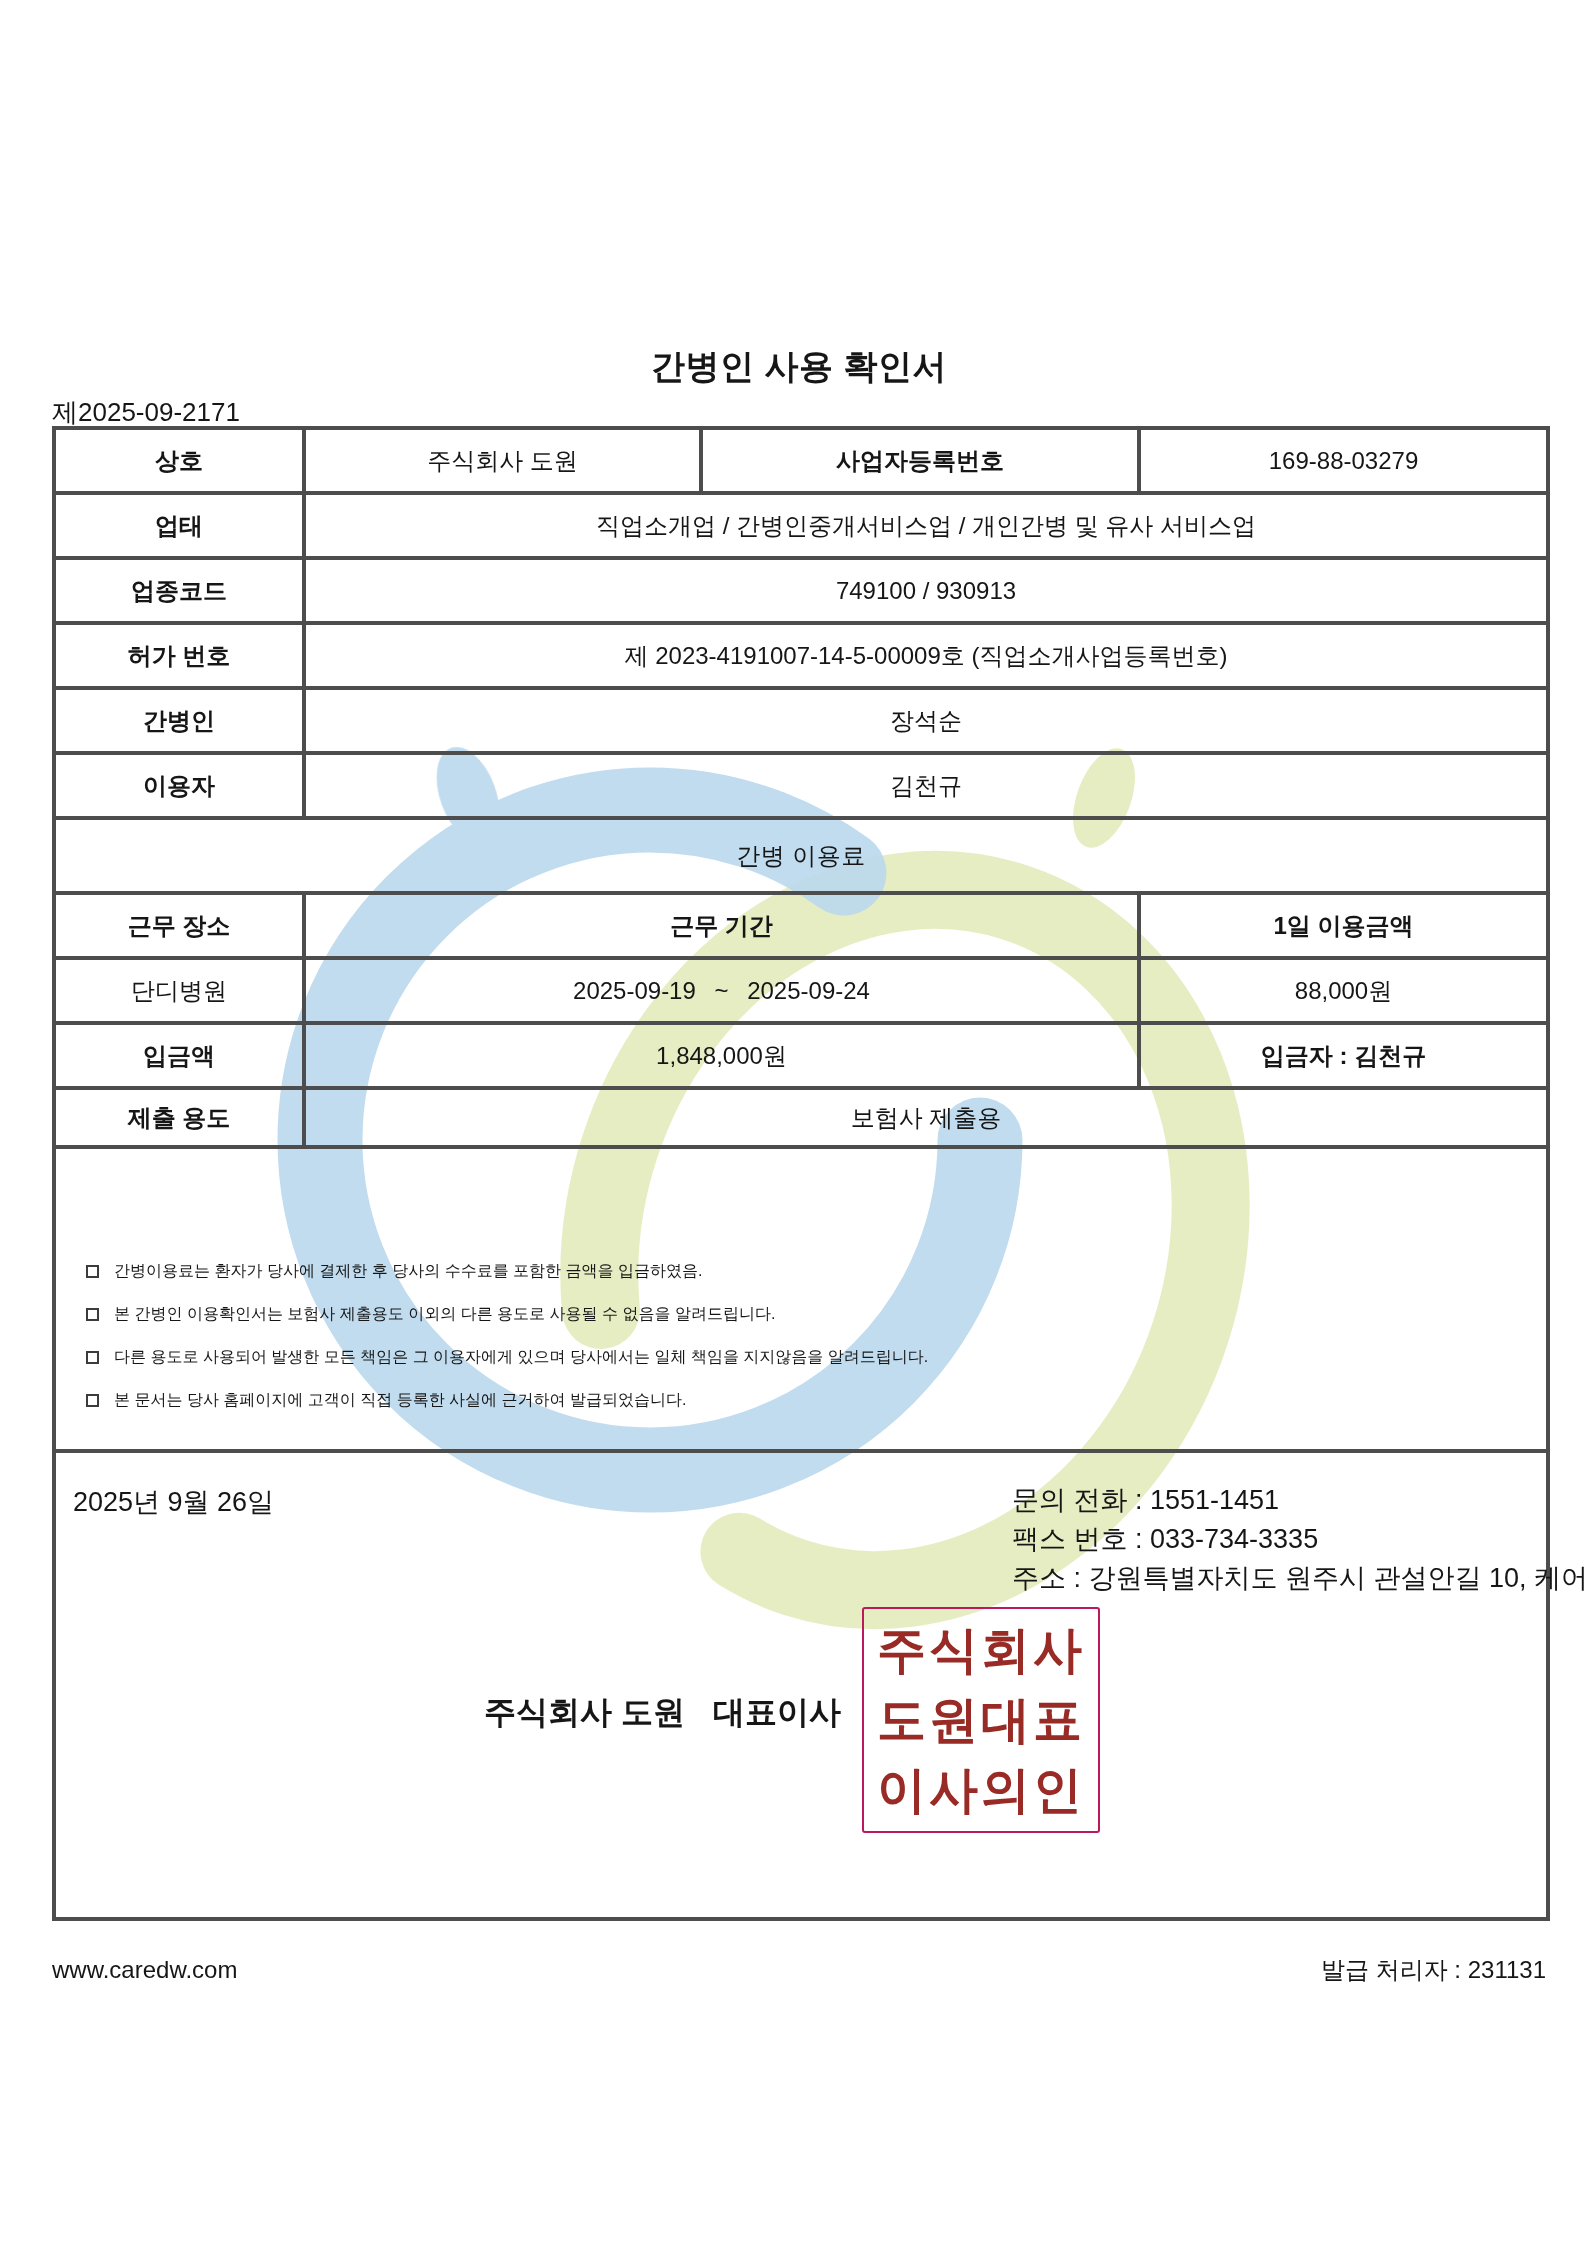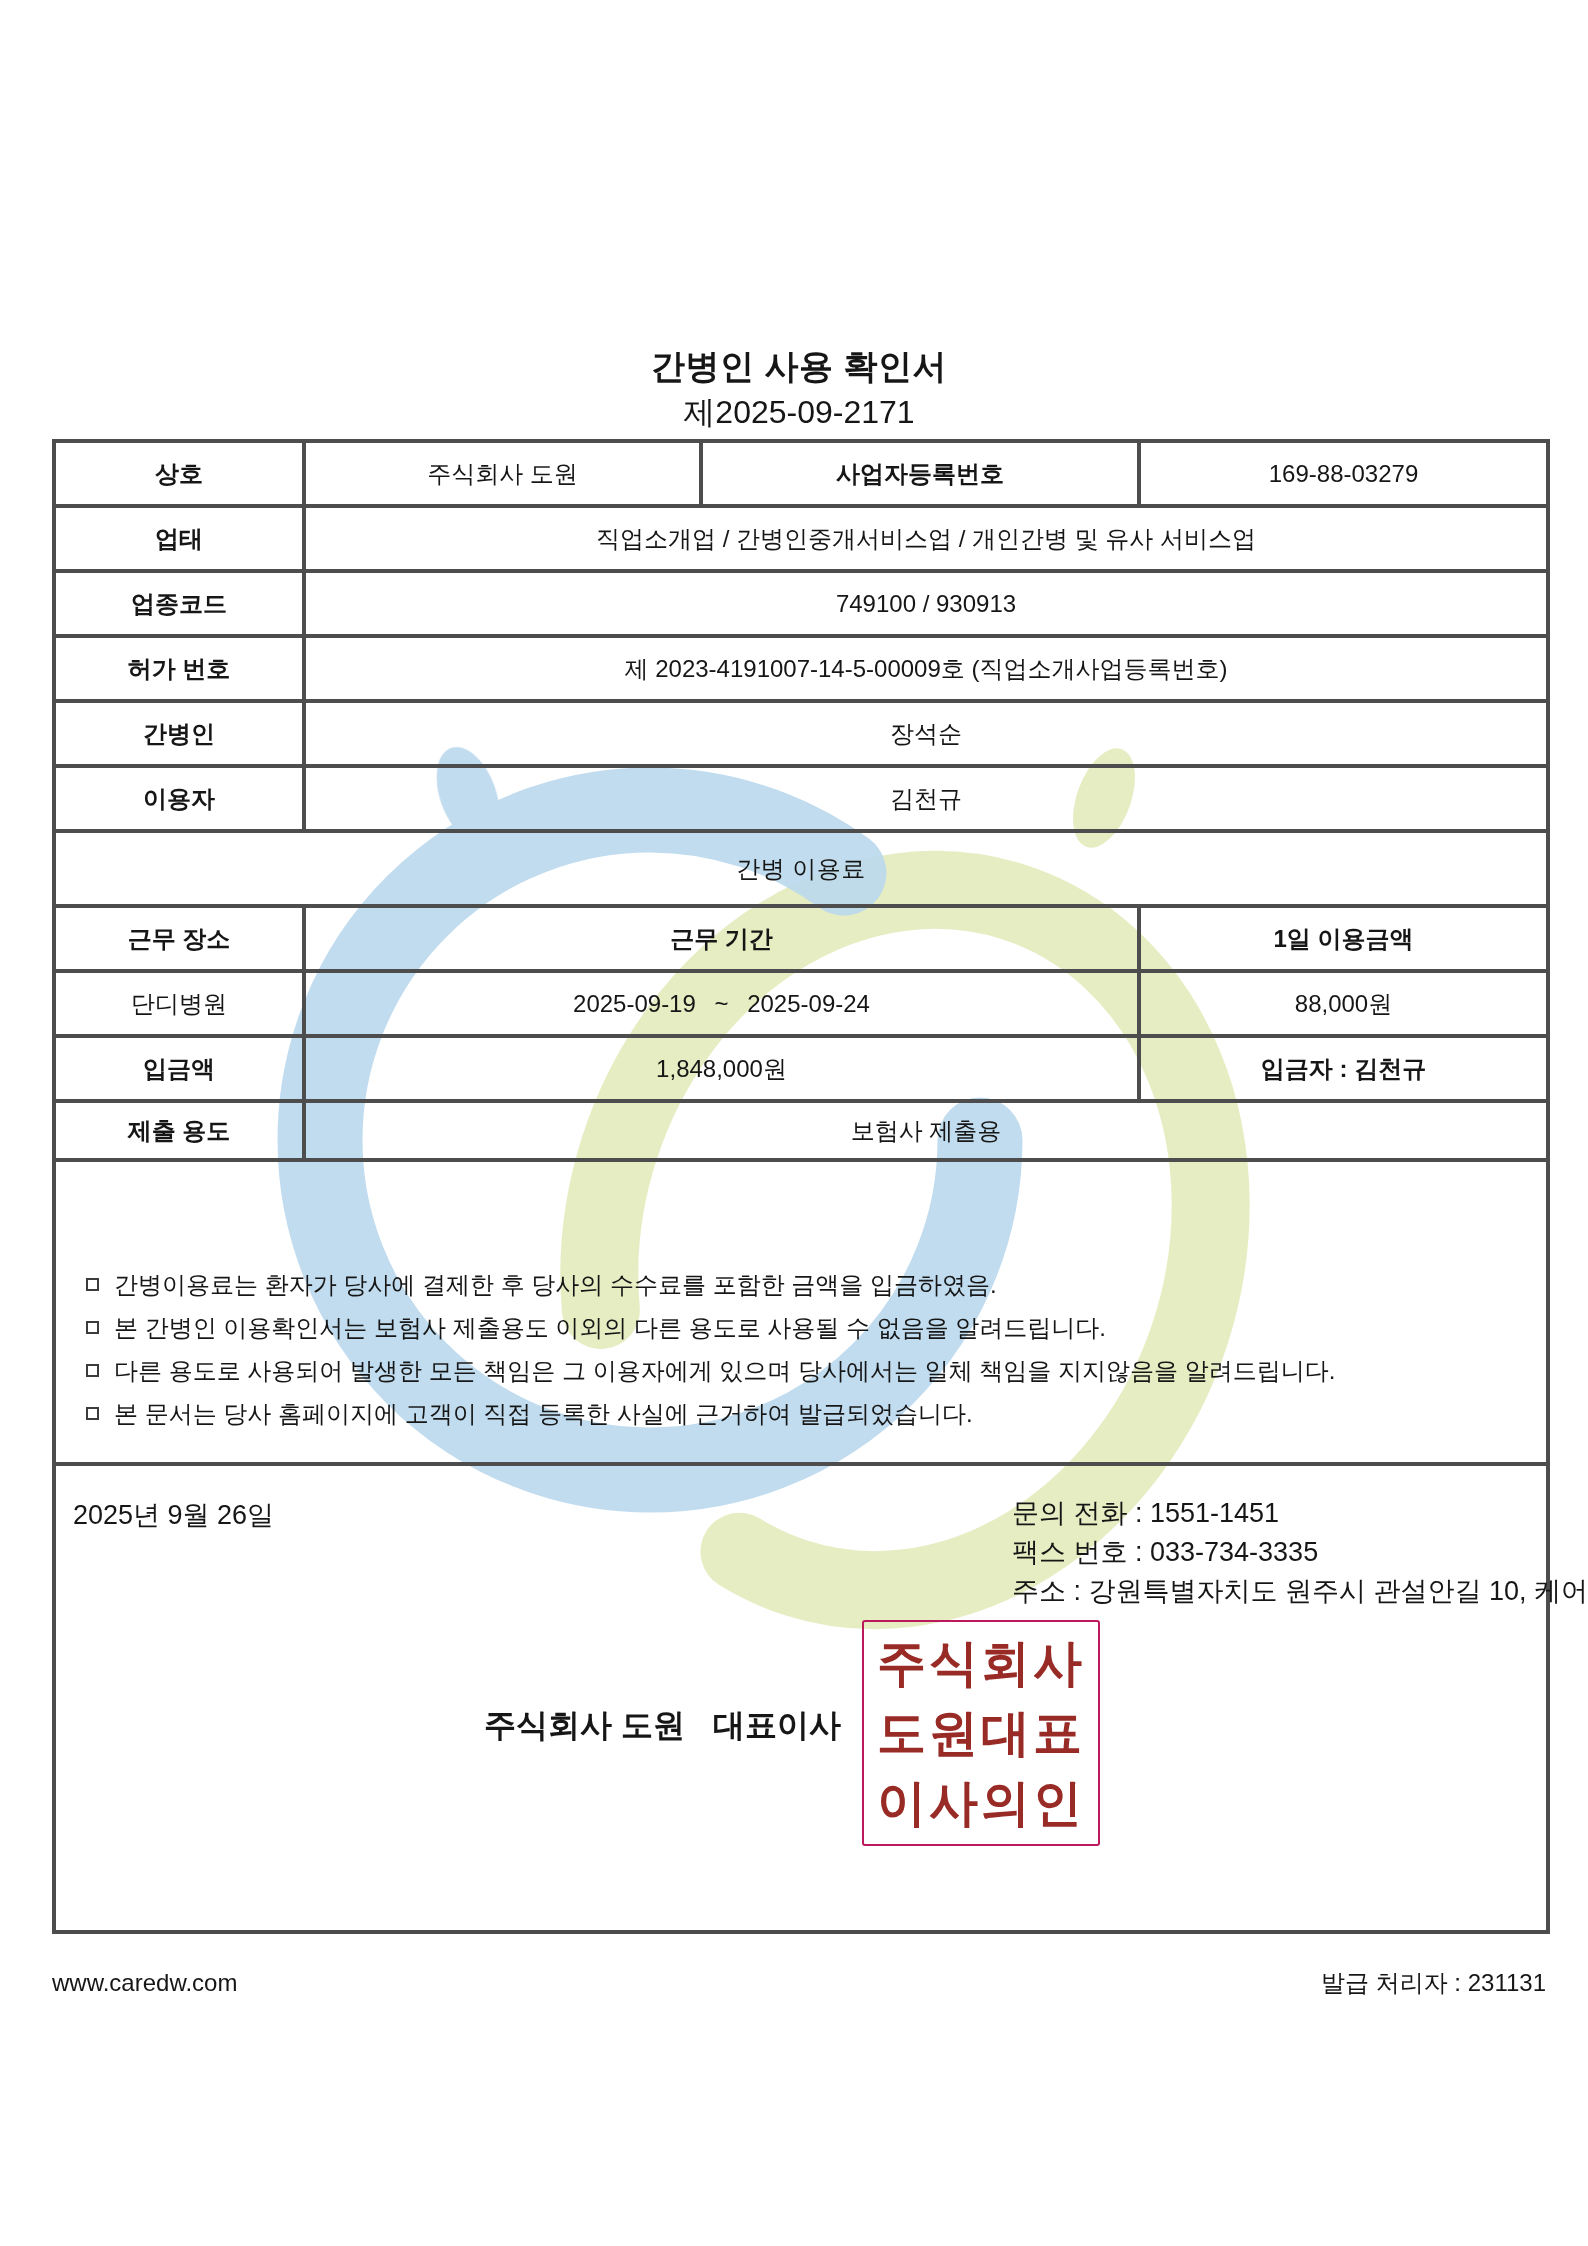--- a/index.html
+++ b/index.html
@@ -28,23 +28,22 @@
     margin:0;
     padding-top:346px;
     text-align:center;
     font-size:34px;
     font-weight:700;
     line-height:40px;
     letter-spacing:0.5px;
   }
   .doc-number{
     margin-top:12px;
-    margin-bottom:13px;
-    text-align:center;
-    font-size:32px;
+    text-align:left;
+    font-size:26px;
     line-height:28px;
   }
   table.doc{
     border-collapse:collapse;
     width:1494px;
     table-layout:fixed;
   }
   table.doc th, table.doc td{
     border:4px solid #4d4d4d;
     padding:0;
@@ -69,21 +68,21 @@
   
   .notes-cell{vertical-align:top;}
   .notes-wrap{
     padding:74px 20px 0 28px;
     text-align:left;
   }
   .note-line{
     display:flex;
     align-items:center;
     height:43px;
-    font-size:24px;
+    font-size:16px;
   }
   .note-bullet{
     flex:0 0 auto;
     width:9px;height:9px;
     border:2px solid #3c3c3c;
     margin:0 15px 0 2px;
     background:transparent;
   }
   
   .bottom-cell{position:relative;vertical-align:top;}

